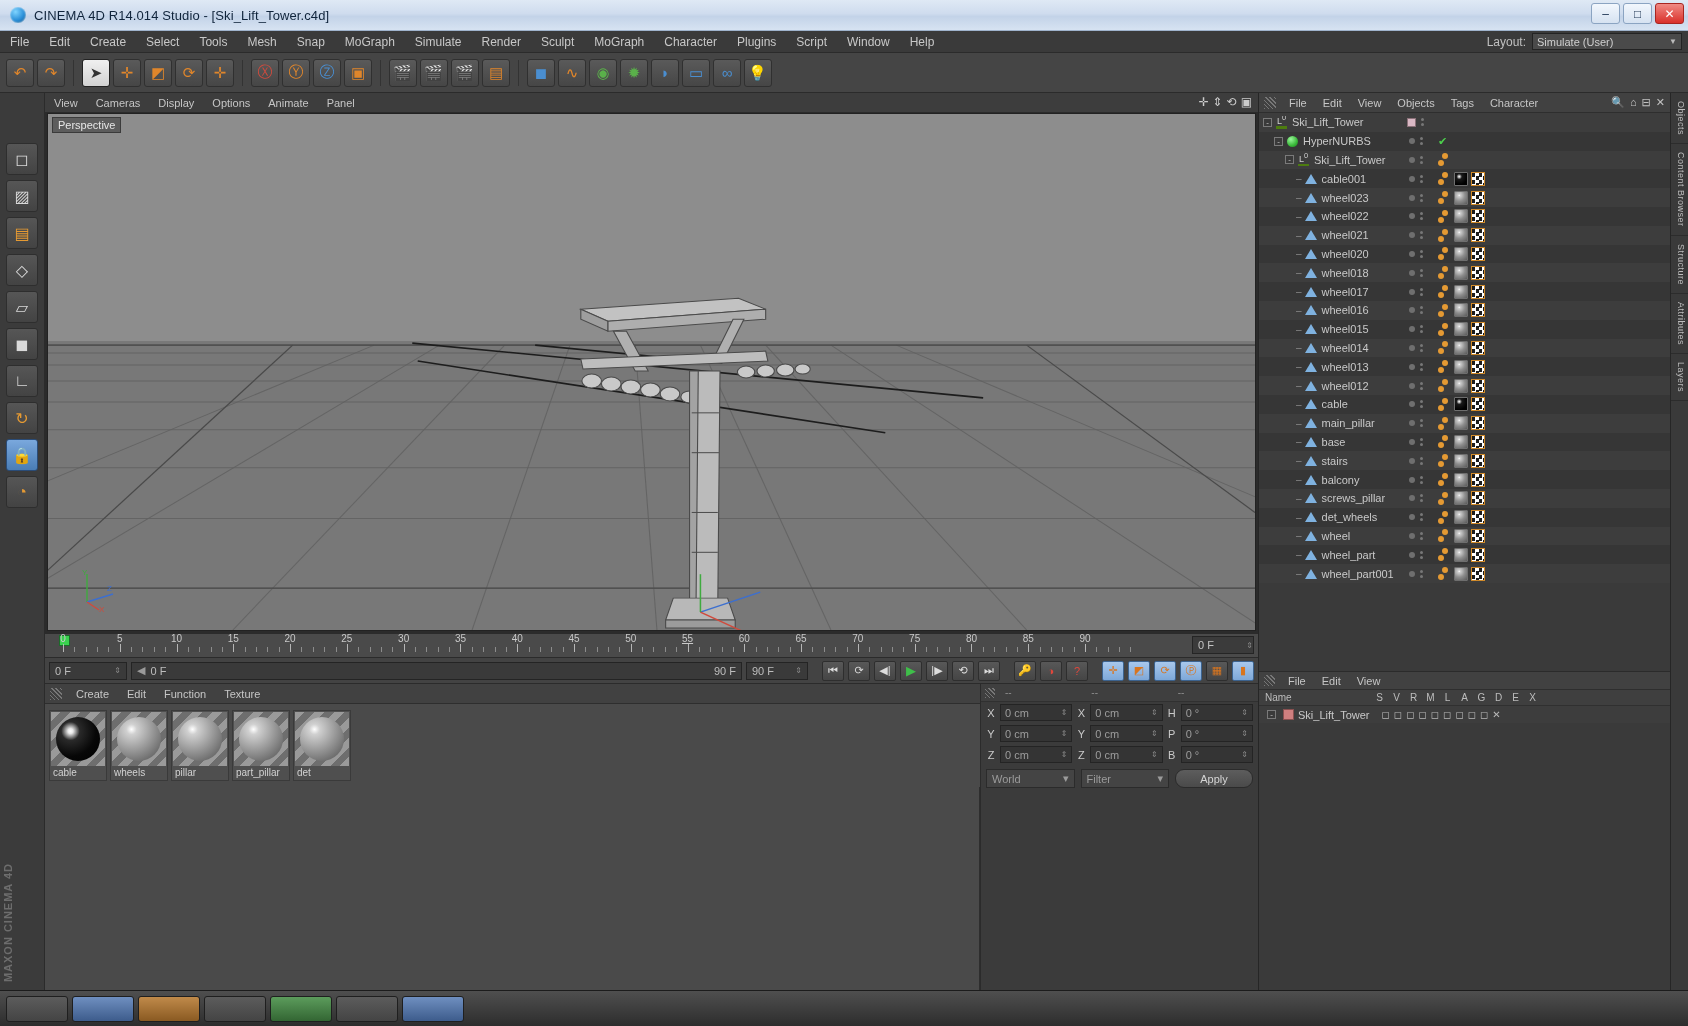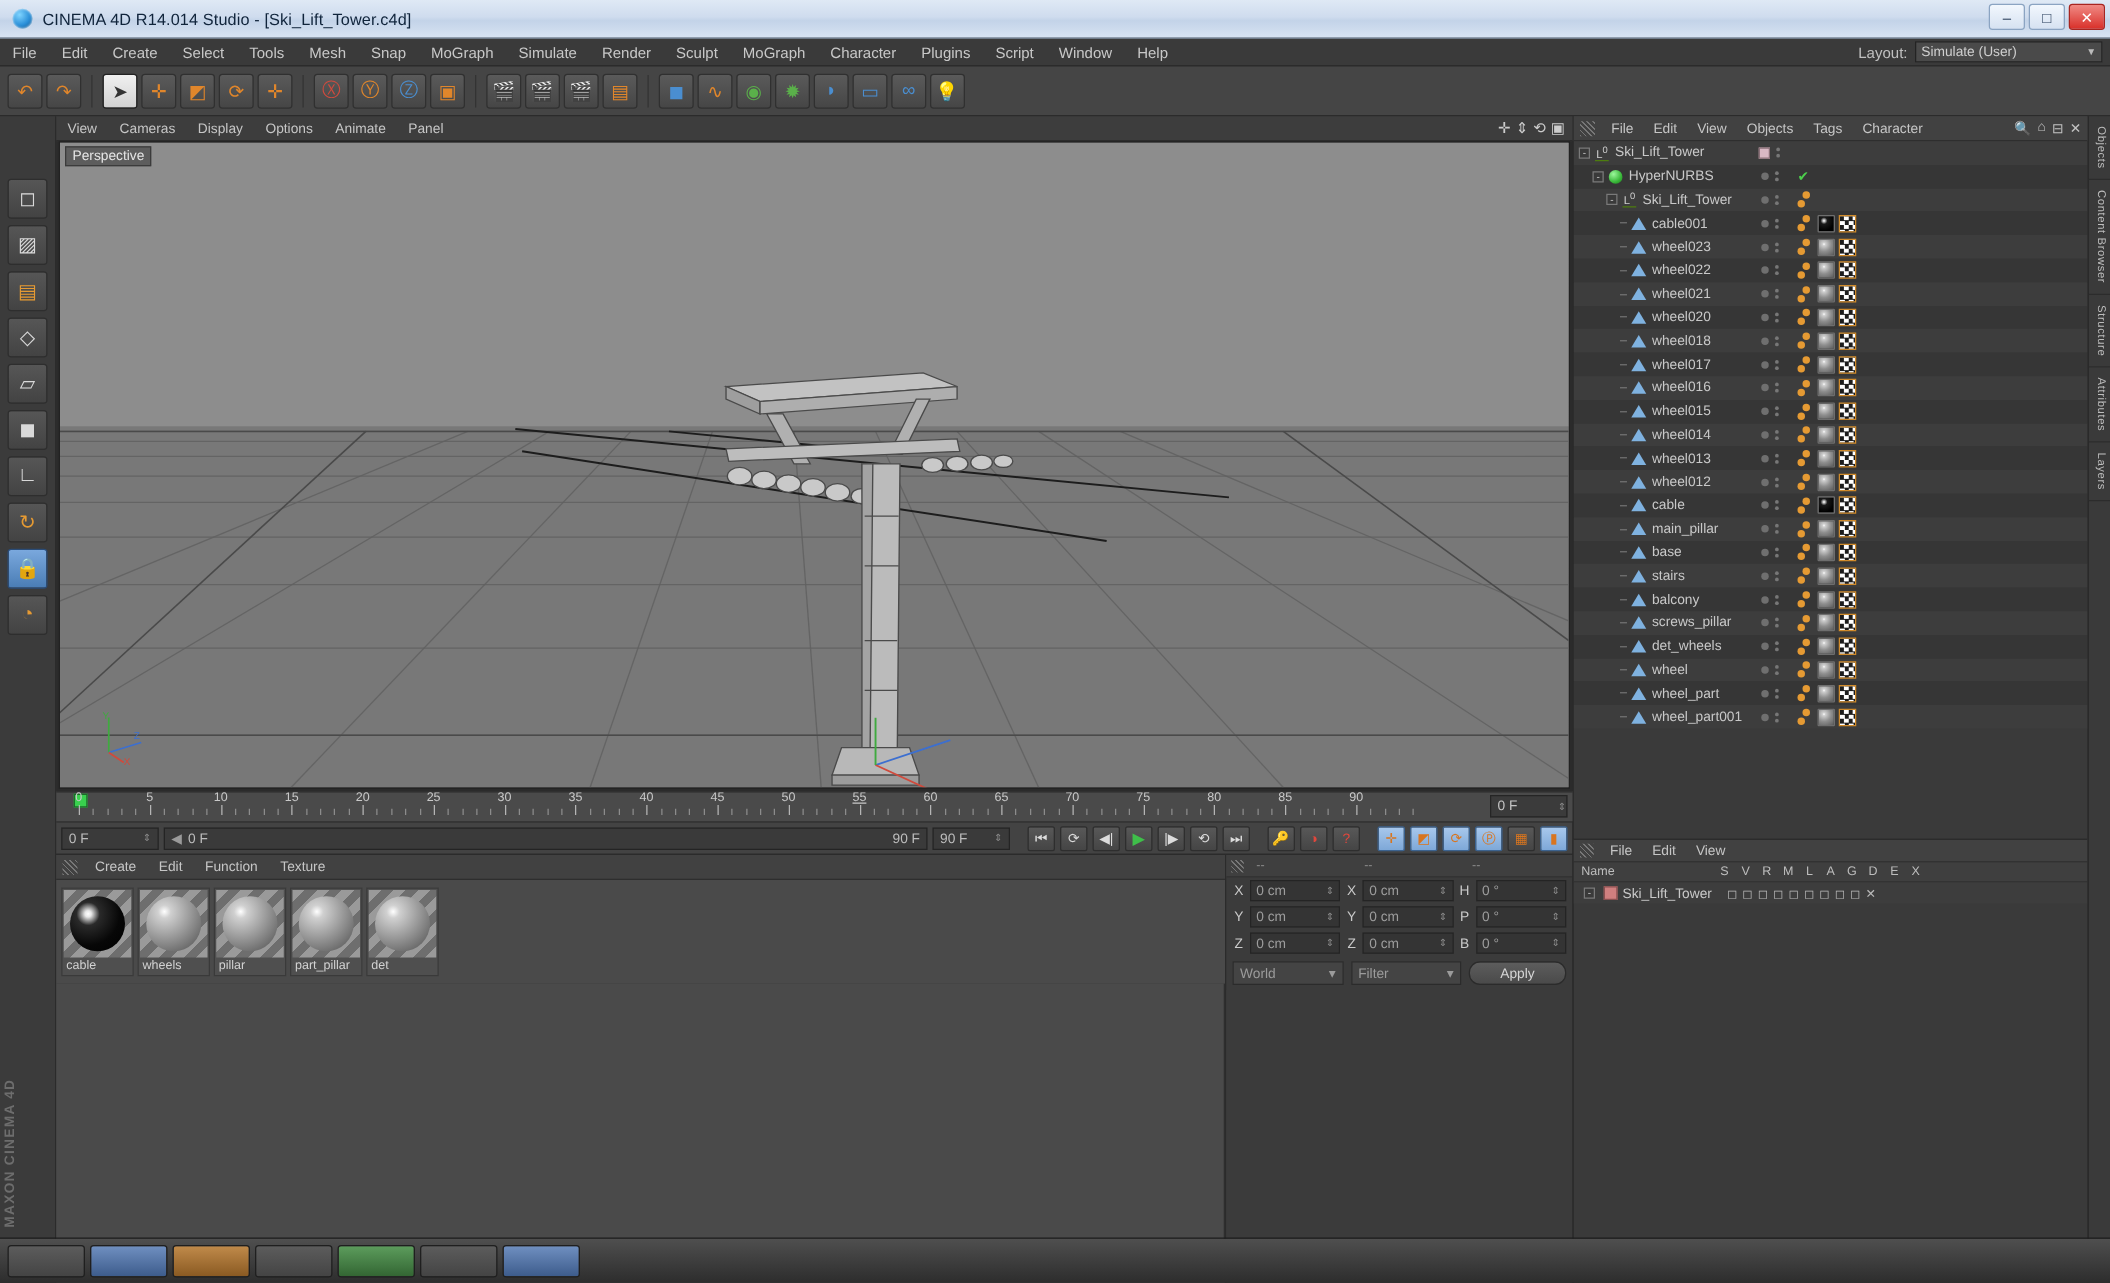--- a/index.html
+++ b/index.html
@@ -162,21 +162,21 @@
   .orow { height:18.8px; display:flex; align-items:center; position:relative;}
   .orow:nth-child(odd) { background:#3d3d3d; }
   .orow:nth-child(even) { background:#363636; }
   .oname { font-size:11px; color:#c9c9c9; white-space:nowrap;}
   .expand { width:9px;height:9px;border:1px solid #7a7a7a; color:#ccc; font-size:8px;
      line-height:7px; text-align:center; background:#3a3a3a; margin-right:3px; flex:0 0 auto;}
   .oicon { width:13px;height:13px;margin-right:4px;flex:0 0 auto; display:flex;
      align-items:center; justify-content:center;}
   .tri { width:0;height:0;border-left:6px solid transparent;border-right:6px solid transparent;
      border-bottom:10px solid #7fb2e0;}
-  .nullico { font-size:9px;color:#cfcfcf; border-bottom:2px solid #4d7c0f; padding:0 1px;}
+  .nullico { font-size:9px;color:#cfcfcf; border-bottom:5px solid #4d7c0f; padding:0 1px;}
   .hnico { width:11px;height:11px;border-radius:50%;
      background:radial-gradient(circle at 35% 30%,#9bf79b,#39b739 60%,#1d7a1d);}
   .dotg { width:6px;height:6px;border-radius:50%;background:#6f6f6f;}
   .dotpink { width:9px;height:9px;background:#d9b8c4; border:1px solid #8a7078;}
   .dotcol2 { display:flex;flex-direction:column;gap:2px;}
   .dotcol2 i { width:3px;height:3px;border-radius:50%;background:#777; display:block;}
   .chk { color:#4ccf4c; font-size:11px; }
   .odots { display:flex; flex-direction:column; gap:1px; margin-right:3px;}
   .odots i { width:6px;height:6px;border-radius:50%;background:#e59a33; display:block;}
   .odots i:nth-child(1){ margin-left:4px;}

